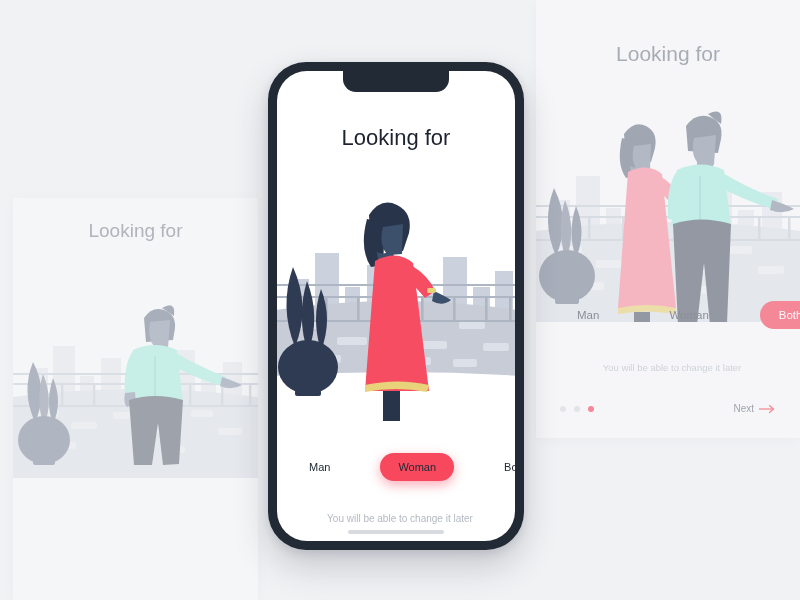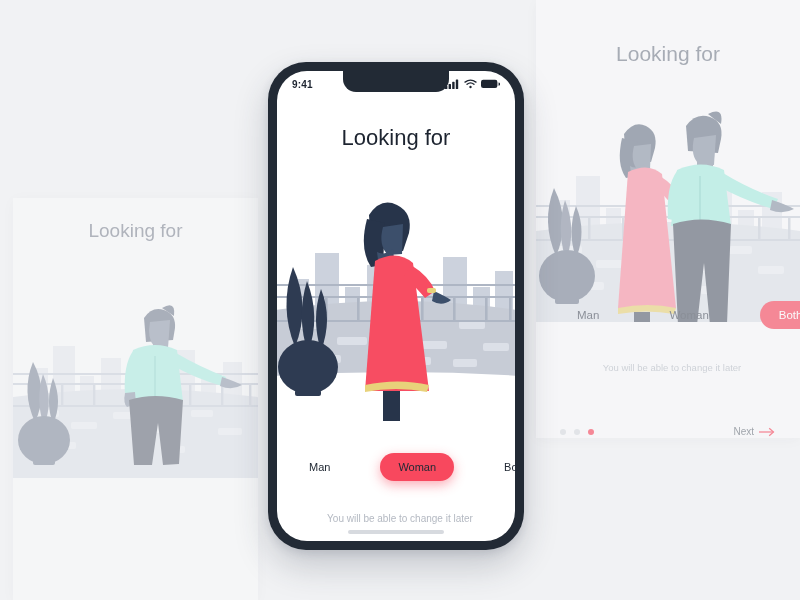--- a/index.html
+++ b/index.html
@@ -76,21 +76,21 @@
   .next svg { display:block; }
 
   
   #card-left .scene { top:52px; height:228px; }
 
   
   #card-right .scene { top:72px; height:250px; }
   #card-right .options { top:300px; height:30px; padding:0 22px; }
   #card-right .opt { font-size:11.5px; padding:8px 19px; }
   #card-right .hint { top:362px; font-size:9.5px; }
-  #card-right .footer { top:426px; padding:0 24px; }
+  #card-right .footer { top:403px; padding:0 24px; }
   #card-right .dots { gap:8px; }
   #card-right .dot { width:6px; height:6px; }
   #card-right .next { font-size:10px; }
 
   
   #phone {
     position:absolute; left:268px; top:62px;
     width:256px; height:488px;
     background:#222a35;
     border-radius:38px;
@@ -309,40 +309,20 @@
       </svg>
     </div>
   </div>
 </div>
 
 <div id="phone">
   <div id="phone-screen">
 
     <div id="notch"></div>
 
-    <div id="statusbar">
-      <span id="clock">9:41</span>
-      <span id="status-icons">
-        <svg width="15" height="10" viewBox="0 0 15 10">
-          <rect x="0" y="7" width="2.4" height="3" rx=".6" fill="#1d2430"></rect>
-          <rect x="3.6" y="5" width="2.4" height="5" rx=".6" fill="#1d2430"></rect>
-          <rect x="7.2" y="2.8" width="2.4" height="7.2" rx=".6" fill="#1d2430"></rect>
-          <rect x="10.8" y="0.5" width="2.4" height="9.5" rx=".6" fill="#1d2430"></rect>
-        </svg>
-        <svg width="13" height="10" viewBox="0 0 14 11">
-          <path d="M1 3.4 Q7 -1 13 3.4" stroke="#1d2430" stroke-width="1.5" fill="none" stroke-linecap="round"></path>
-          <path d="M3.2 5.8 Q7 2.7 10.8 5.8" stroke="#1d2430" stroke-width="1.5" fill="none" stroke-linecap="round"></path>
-          <circle cx="7" cy="8.8" r="1.3" fill="#1d2430"></circle>
-        </svg>
-        <svg width="19" height="10" viewBox="0 0 22 11">
-          <rect x="0" y="0.6" width="19" height="9.5" rx="2.6" fill="#1d2430"></rect>
-          <path d="M20.3 3.8 v3.6 a1.8 1.8 0 0 0 0 -3.6 z" fill="#1d2430"></path>
-        </svg>
-      </span>
-    </div>
 
     <div class="title">Looking for</div>
 
     <div class="scene">
       <svg viewBox="0 0 238 256" preserveAspectRatio="xMidYMid slice">
 
         <g fill="#ccd2dd">
           <rect x="14" y="108" width="18" height="64"></rect>
           <rect x="38" y="82" width="24" height="90"></rect>
           <rect x="68" y="116" width="15" height="56"></rect>

